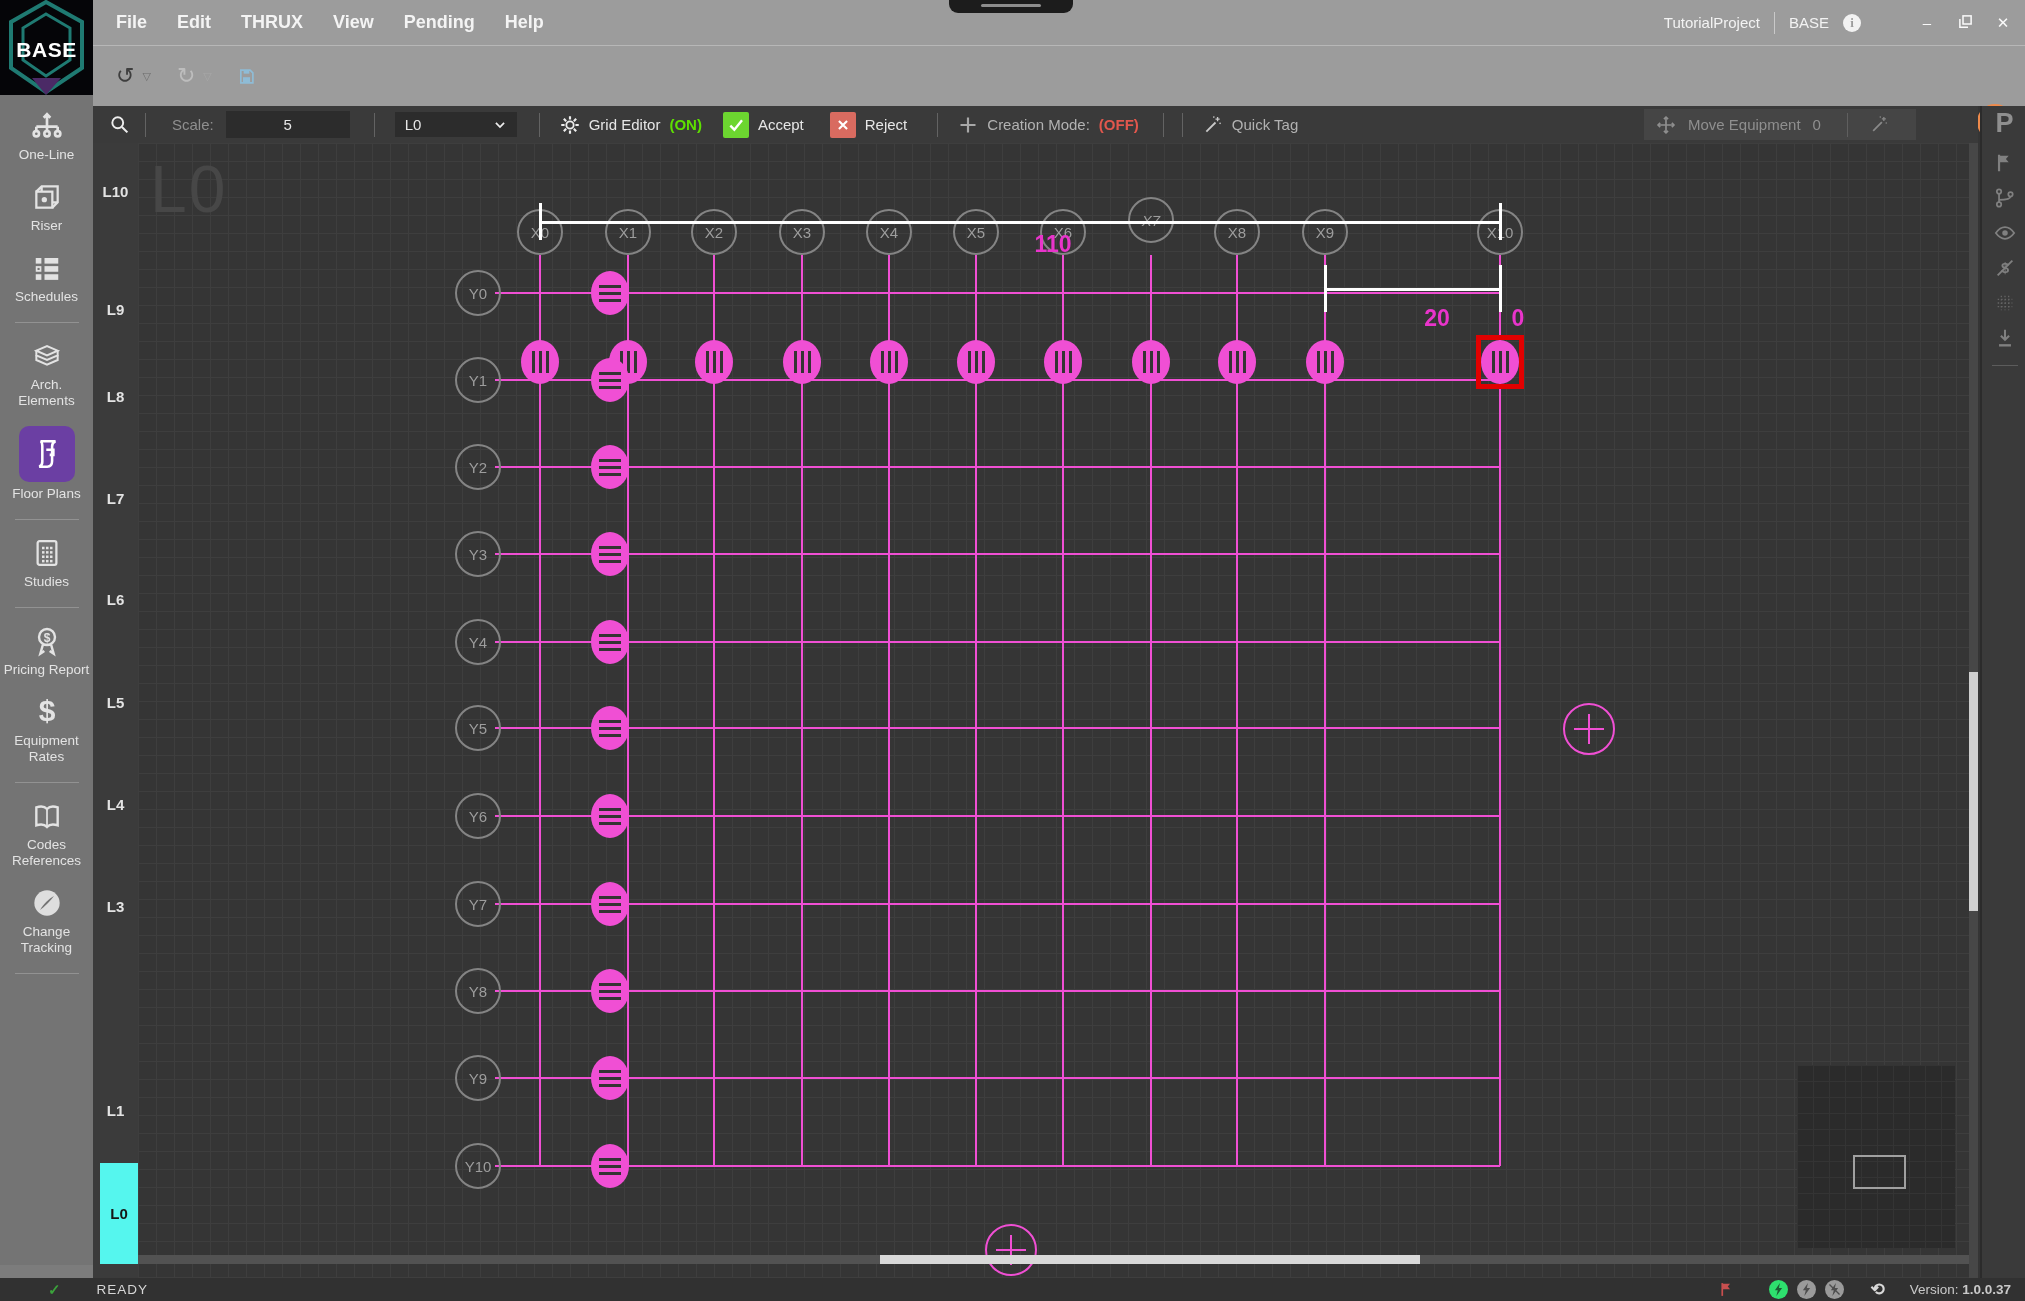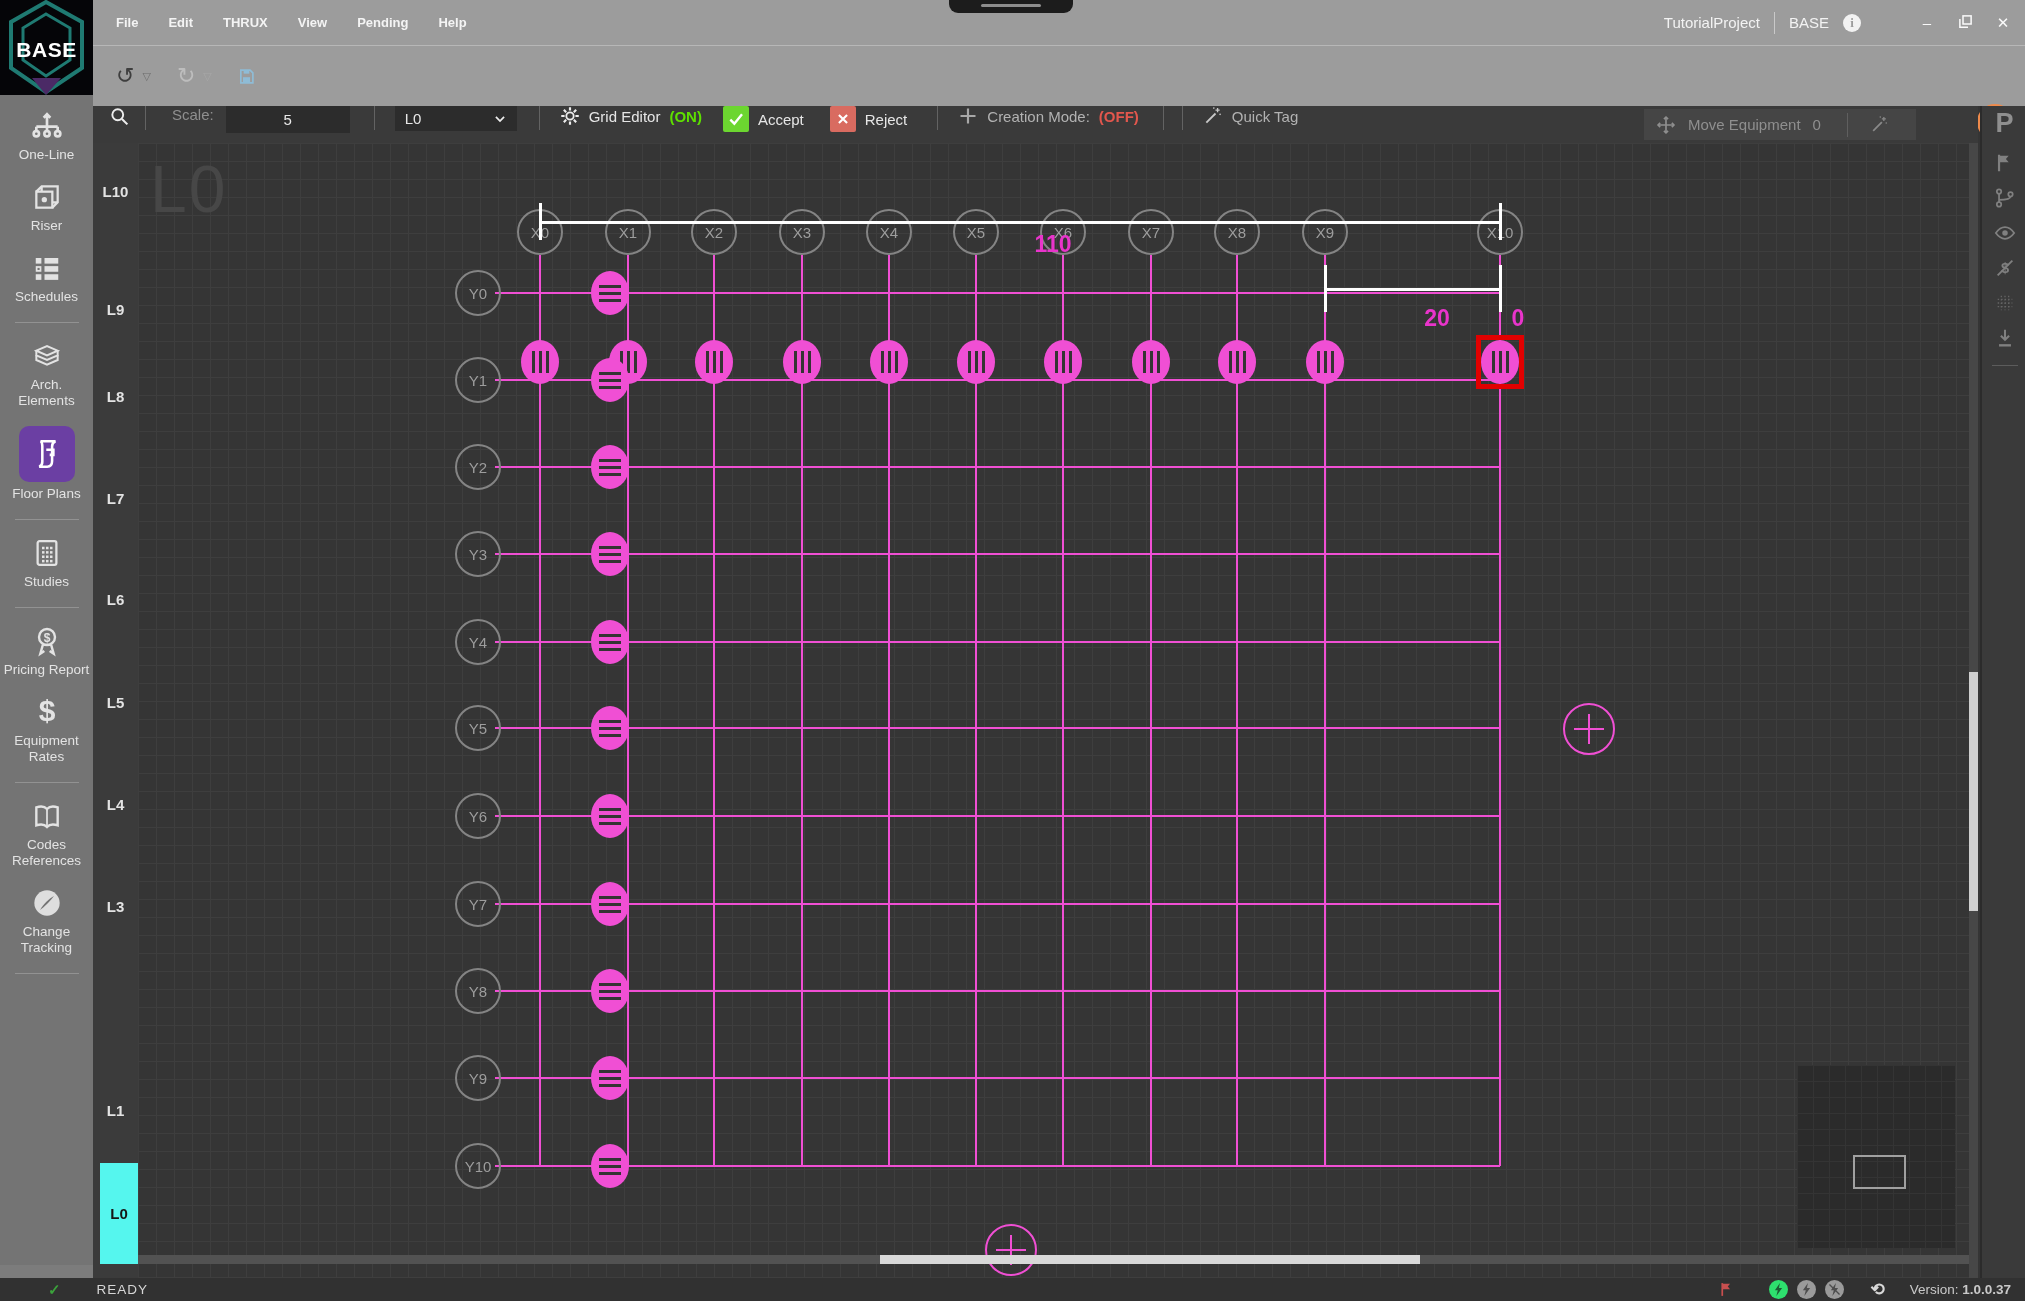--- a/index.html
+++ b/index.html
@@ -3,21 +3,21 @@
 <meta charset="utf-8">
 <style>
   html,body{margin:0;padding:0;background:#1b1b1b;}
   #app{position:relative;width:2025px;height:1301px;overflow:hidden;
        font-family:"Liberation Sans",sans-serif;background:#353535;user-select:none;}
 
   
   #topbar{position:absolute;left:0;top:0;width:2025px;height:106px;background:#9c9c9c;}
   #menurow{position:absolute;left:0;top:0;right:0;height:45px;border-bottom:1px solid #b7b7b7;}
   #menubar{position:absolute;left:116px;top:0;height:45px;display:flex;align-items:center;gap:30px;}
-  .menu-item{font-size:13px;font-weight:bold;color:#f4f4f4;cursor:default;}
+  .menu-item{font-size:18px;font-weight:bold;color:#f4f4f4;cursor:default;}
   #notch{position:absolute;left:949px;top:0;width:124px;height:13px;background:#1c1c1c;border-radius:0 0 9px 9px;}
   #notch .bar{position:absolute;left:32px;top:4px;width:60px;height:3px;background:#8d8d8d;border-radius:2px;}
   #titlebar-right{position:absolute;right:10px;top:0;height:45px;display:flex;align-items:center;gap:14px;}
   .tb-text{font-size:15px;color:#f3f3f3;}
   .tb-sep{width:1px;height:22px;background:#c9c9c9;}
   .info-badge{width:18px;height:18px;border-radius:50%;background:#f2f2f2;color:#9c9c9c;
       font-family:"Liberation Serif",serif;font-weight:bold;font-size:13px;display:flex;align-items:center;justify-content:center;}
   .win-btn{color:#fafafa;font-size:15px;width:24px;text-align:center;}
   #actionrow{position:absolute;left:0;top:46px;right:0;height:60px;display:flex;align-items:center;}
   .undo-glyph{font-size:22px;color:#3e3e3e;margin-left:116px;}
@@ -30,21 +30,21 @@
   #avatar{width:36px;height:36px;border-radius:50%;background:#ef8a4b;}
 
   
   #logo{position:absolute;left:0;top:0;width:93px;height:95px;background:#050508;overflow:hidden;z-index:5;}
   #logo svg{position:absolute;left:0;top:0;}
   #logo .word{position:absolute;left:0;top:38px;width:93px;text-align:center;color:#fff;
       font-weight:bold;font-size:21px;letter-spacing:.5px;}
 
   
   #toolbar{position:absolute;left:93px;top:106px;width:1885px;height:37px;background:#3a3a3a;
-      display:flex;align-items:flex-start;color:#e6e6e6;font-size:15px;}
+      display:flex;align-items:center;color:#e6e6e6;font-size:15px;}
   .t-sep{width:1px;height:24px;background:#636363;flex:none;}
   .t-label{color:#8f8f8f;}
   #scale-input{width:120px;height:25px;background:#2c2c2c;border:none;color:#e8e8e8;
       text-align:center;font-size:15px;font-family:"Liberation Sans",sans-serif;}
   #level-select{width:122px;height:25px;background:#2c2c2c;display:flex;align-items:center;
       justify-content:space-between;padding:0 10px;box-sizing:border-box;}
   .t-group{display:flex;align-items:center;gap:9px;}
   .state-on{color:#5ee000;font-weight:bold;}
   .state-off{color:#e2574d;font-weight:bold;}
   .sq-btn{width:26px;height:26px;border-radius:2px;display:flex;align-items:center;justify-content:center;}
@@ -503,21 +503,21 @@
       <div class="gline" style="left: 357px; top: 847px; width: 1005px; height: 2px;"></div>
       <div class="gline" style="left: 357px; top: 934px; width: 1005px; height: 2px;"></div>
       <div class="gline" style="left: 357px; top: 1022px; width: 1005px; height: 2px;"></div>
       <div class="bubble" style="left: 379px; top: 66px;">X0</div>
       <div class="bubble" style="left: 467px; top: 66px;">X1</div>
       <div class="bubble" style="left: 553px; top: 66px;">X2</div>
       <div class="bubble" style="left: 641px; top: 66px;">X3</div>
       <div class="bubble" style="left: 728px; top: 66px;">X4</div>
       <div class="bubble" style="left: 815px; top: 66px;">X5</div>
       <div class="bubble" style="left: 902px; top: 66px;">X6</div>
-      <div class="bubble" style="left: 990px; top: 66px;">X7</div>
+      <div class="bubble" style="left: 990px; top: 54px; font-style: italic;">X7</div>
       <div class="bubble" style="left: 1076px; top: 66px;">X8</div>
       <div class="bubble" style="left: 1164px; top: 66px;">X9</div>
       <div class="bubble" style="left: 1339px; top: 66px;">X10</div>
       <div class="bubble" style="left: 317px; top: 127px;">Y0</div>
       <div class="bubble" style="left: 317px; top: 214px;">Y1</div>
       <div class="bubble" style="left: 317px; top: 301px;">Y2</div>
       <div class="bubble" style="left: 317px; top: 388px;">Y3</div>
       <div class="bubble" style="left: 317px; top: 476px;">Y4</div>
       <div class="bubble" style="left: 317px; top: 562px;">Y5</div>
       <div class="bubble" style="left: 317px; top: 650px;">Y6</div>

